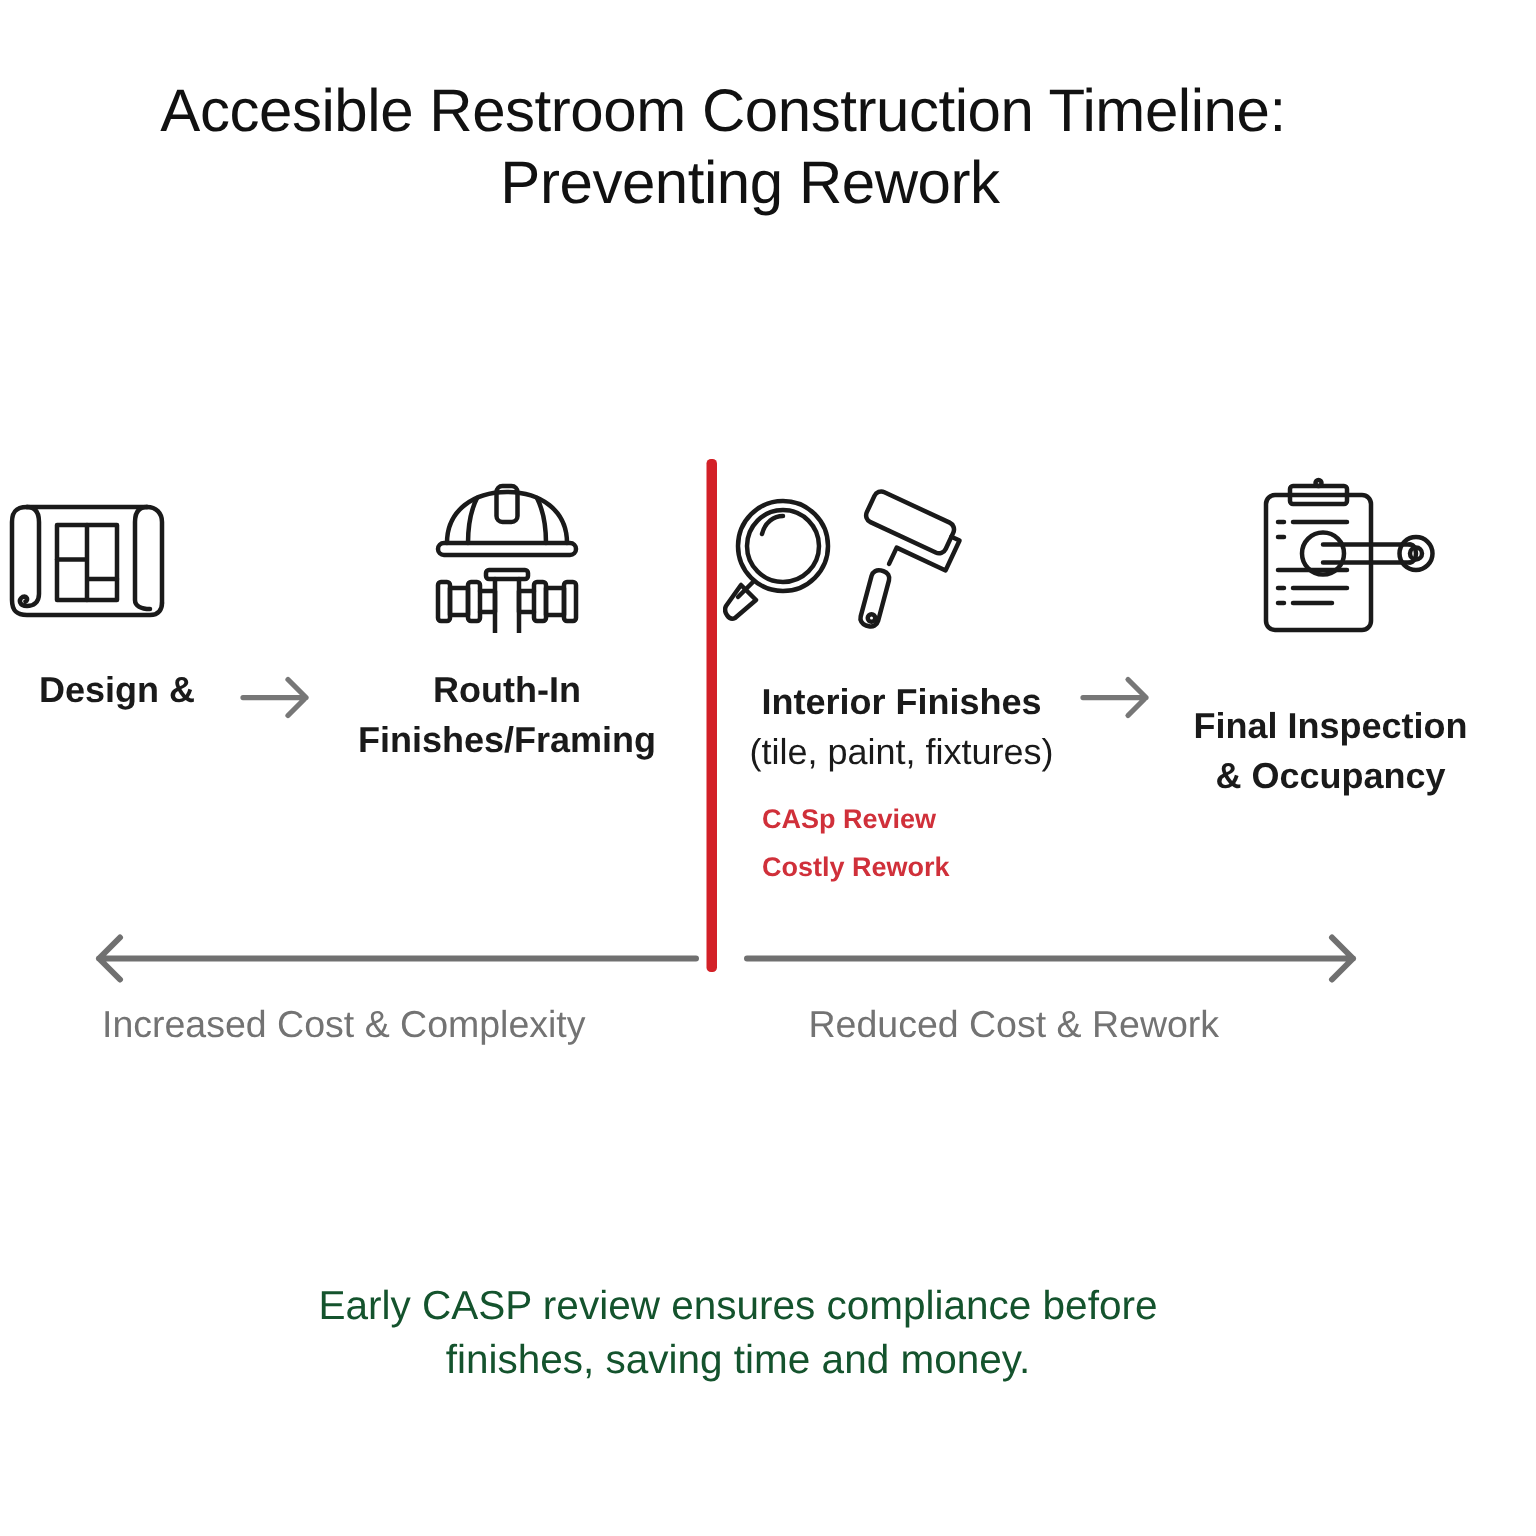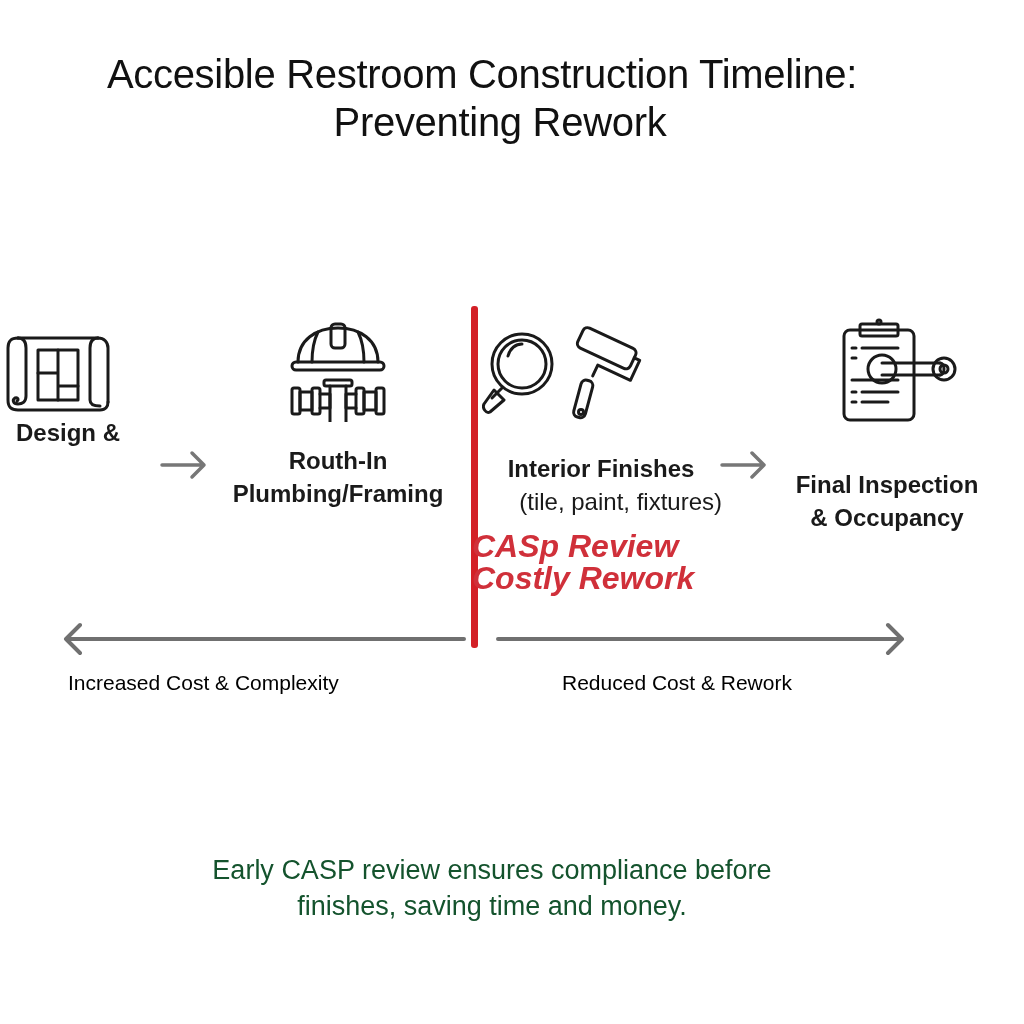--- a/index.html
+++ b/index.html
@@ -12,34 +12,34 @@
     position: absolute; left: 0; top: 50px; width: 964px; text-align: center;
     font-size: 40px; font-weight: normal; line-height: 48px; letter-spacing: -0.3px;
     color: #111;
   }
   .icon { position: absolute; }
   .icon svg { display: block; }
   .label {
     position: absolute; text-align: center; font-weight: bold; font-size: 24px;
     line-height: 33px; color: #1a1a1a;
   }
-  .sub { font-weight: normal; text-align: right; }
+  .sub { font-weight: normal; }
   .arrow-small { position: absolute; }
   .red-divider {
     position: absolute; left: 471px; top: 306px; width: 7px; height: 342px;
     background: #d32027; border-radius: 3px;
   }
   .casp {
-    position: absolute; left: 472px; top: 530px; font-size: 32px; font-weight: bold;
-    line-height: 32px; color: #d0303a; font-style: italic;
+    position: absolute; left: 508px; top: 530px; font-size: 18px; font-weight: bold;
+    line-height: 32px; color: #d0303a;
   }
   .casp div { white-space: nowrap; }
   .axis { position: absolute; }
   .axis-label {
-    position: absolute; font-size: 21px; line-height: 30px; color: #000000; white-space: nowrap;
+    position: absolute; font-size: 25px; line-height: 30px; color: #737373; white-space: nowrap;
   }
   .footer {
     position: absolute; left: 0; top: 852px; width: 984px; text-align: center;
     font-size: 27px; line-height: 36px; color: #14532d;
   }
 </style>
 </head>
 <body>
 
 <div class="title">
@@ -104,31 +104,31 @@
     <path d="M12 74 H16 M22 74 H58"></path>
     <path d="M12 84 H16 M22 84 H48"></path>
     <circle cx="42" cy="51" r="14"></circle>
     <path d="M42 45 H100 M42 57 H100"></path>
     <path d="M100 45 C102 45 104 47 104 51 C104 55 102 57 100 57"></path>
     <circle cx="104" cy="51" r="11"></circle>
     <circle cx="104" cy="51" r="4"></circle>
   </svg>
 </div>
 
-<div class="label" style="left:0; top:416px; width:136px;">
+<div class="label" style="left:0; top:444px; width:136px;padding-left:10px;">
   <div>Design &amp;</div>
 </div>
 <div class="arrow-small" style="left:160px; top:450px;">
   <svg width="48" height="30" viewBox="0 0 48 30" fill="none" stroke="#777" stroke-width="3.5" stroke-linecap="round" stroke-linejoin="round">
     <path d="M2 15 H44 M32 3 L44 15 L32 27"></path>
   </svg>
 </div>
 <div class="label" style="left:218px; top:444px; width:240px;">
   <div>Routh-In</div>
-  <div>Plumbing/Framing</div>
+  <div>Finishes/Framing</div>
 </div>
 
 <div class="label" style="left:480px; top:452px; width:242px;">
   <div>Interior Finishes</div>
   <div class="sub">(tile, paint, fixtures)</div>
 </div>
 <div class="arrow-small" style="left:720px; top:450px;">
   <svg width="48" height="30" viewBox="0 0 48 30" fill="none" stroke="#777" stroke-width="3.5" stroke-linecap="round" stroke-linejoin="round">
     <path d="M2 15 H44 M32 3 L44 15 L32 27"></path>
   </svg>
@@ -150,18 +150,18 @@
     <path d="M402 17 H4 M18 3 L4 17 L18 31"></path>
   </svg>
 </div>
 <div class="axis" style="left:496px; top:622px;">
   <svg width="412" height="34" viewBox="0 0 412 34" fill="none" stroke="#707070" stroke-width="4" stroke-linecap="round" stroke-linejoin="round">
     <path d="M2 17 H406 M392 3 L406 17 L392 31"></path>
   </svg>
 </div>
 
 <div class="axis-label" style="left:68px; top:668px;">Increased Cost &amp; Complexity</div>
-<div class="axis-label" style="left:562px; top:668px;">Reduced Cost &amp; Rework</div>
+<div class="axis-label" style="left:539px; top:668px;">Reduced Cost &amp; Rework</div>
 
 <div class="footer">
   <div>Early CASP review ensures compliance before</div>
   <div>finishes, saving time and money.</div>
 </div>
 
 </body></html>

